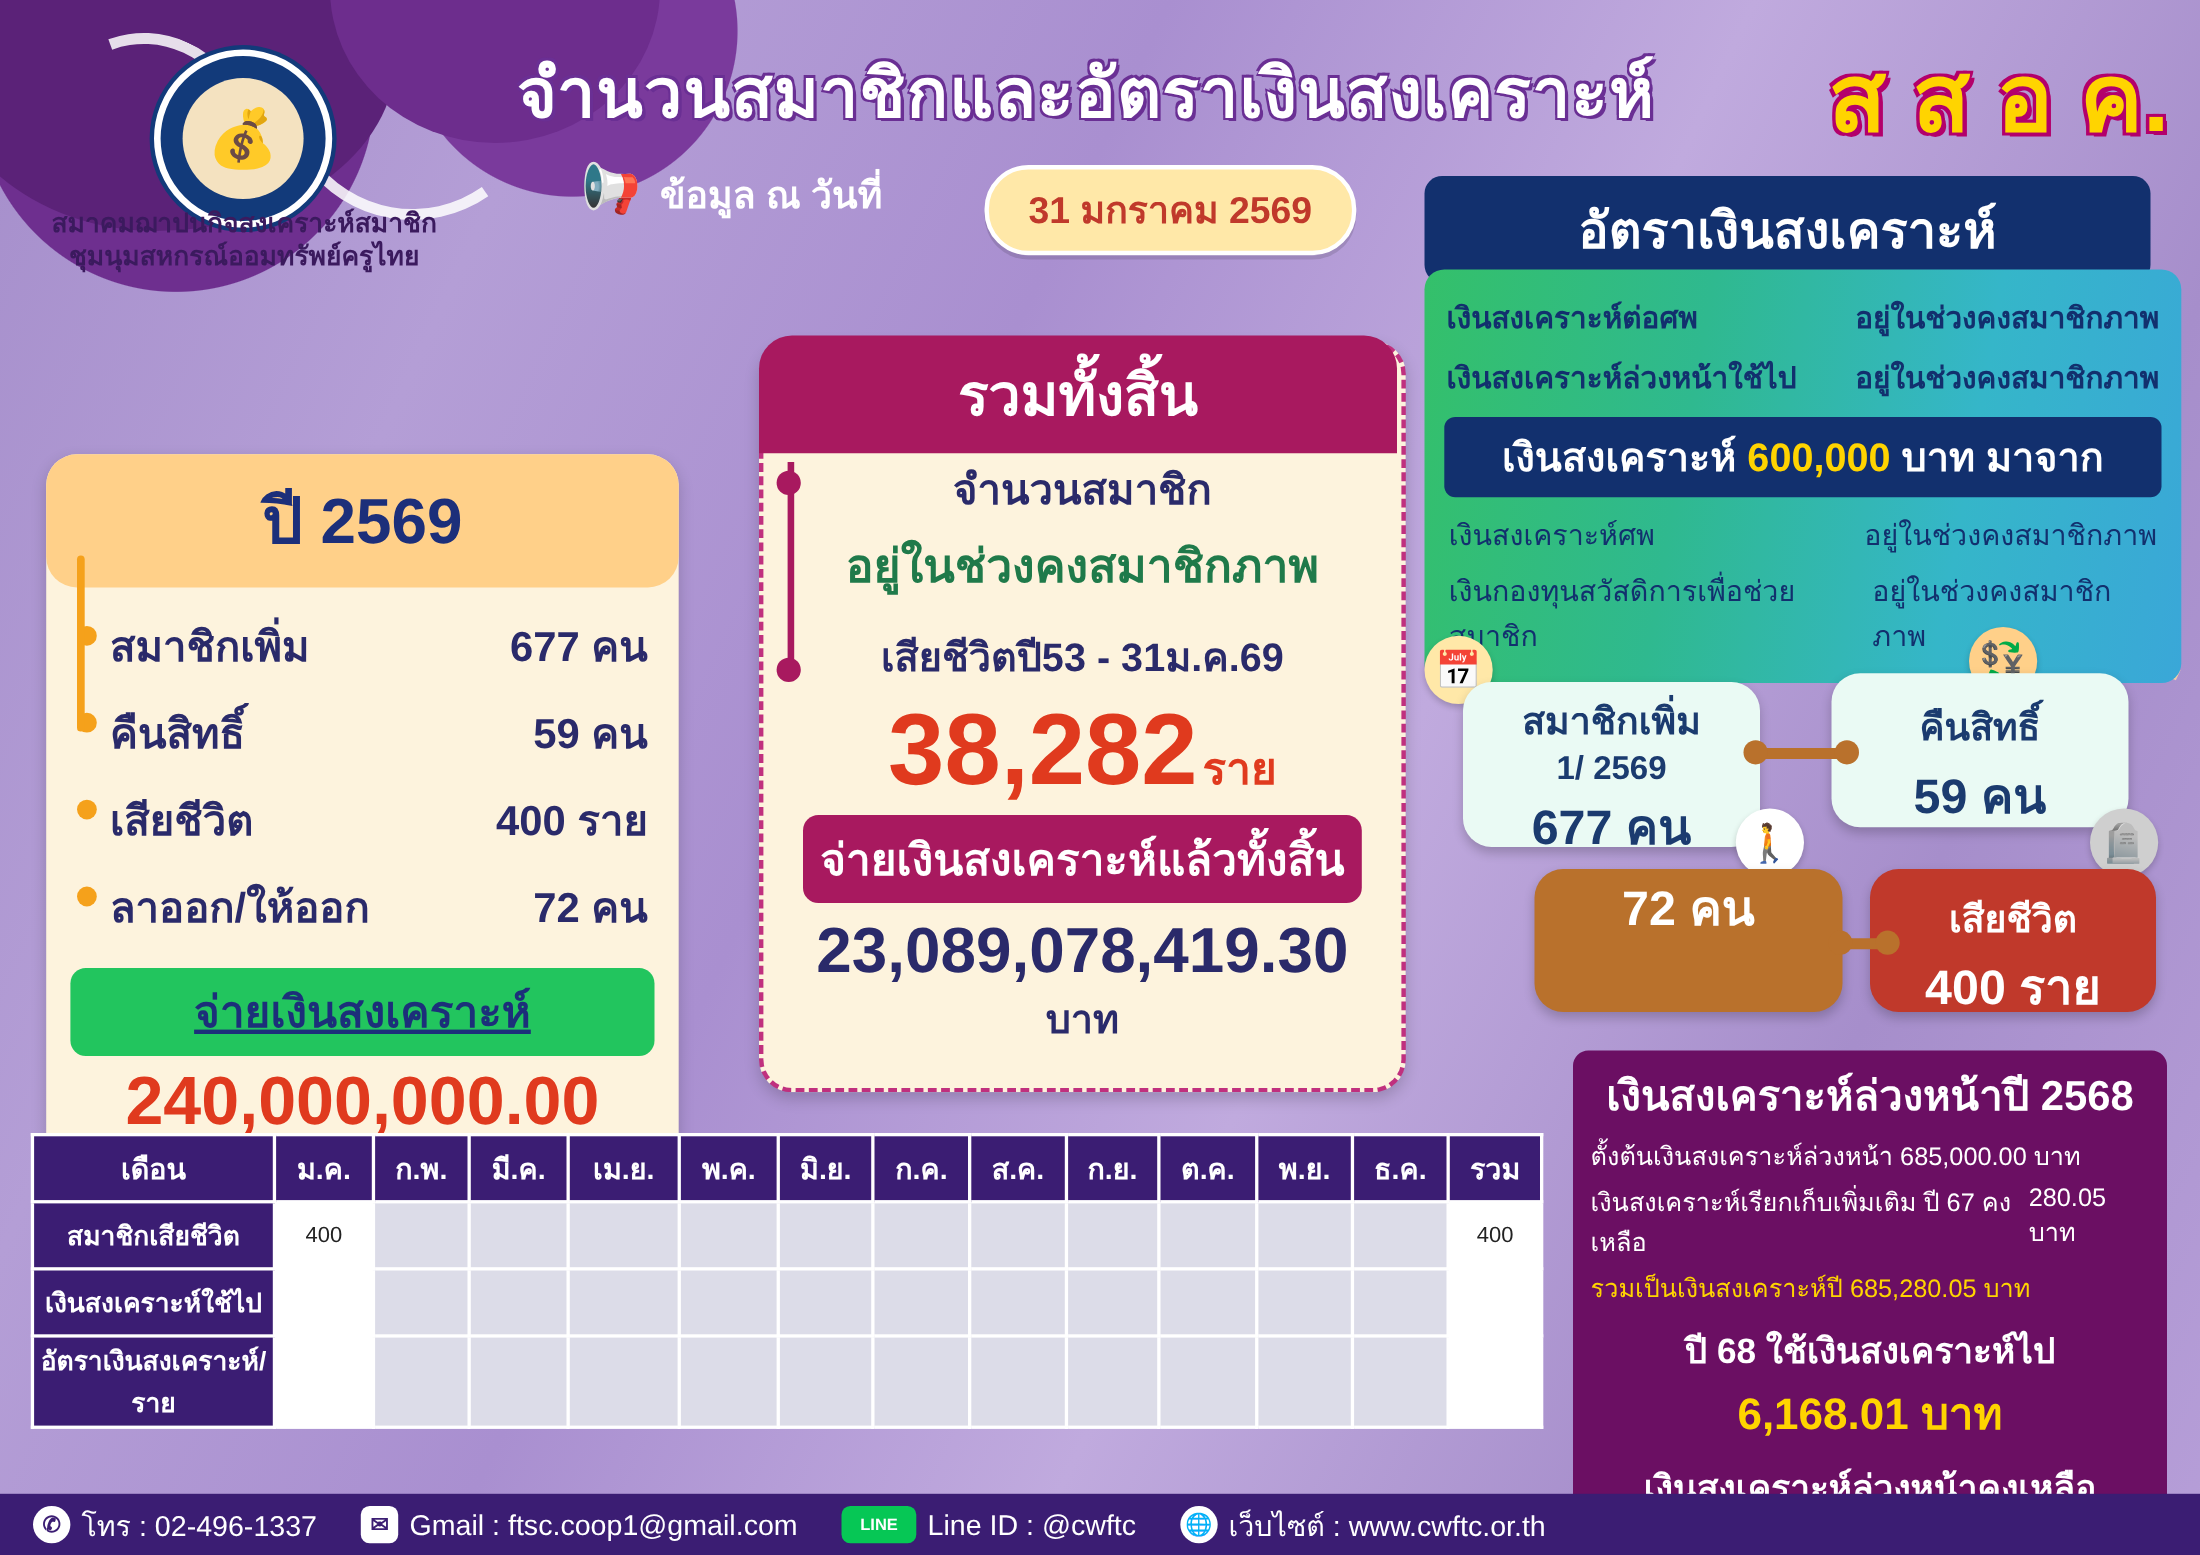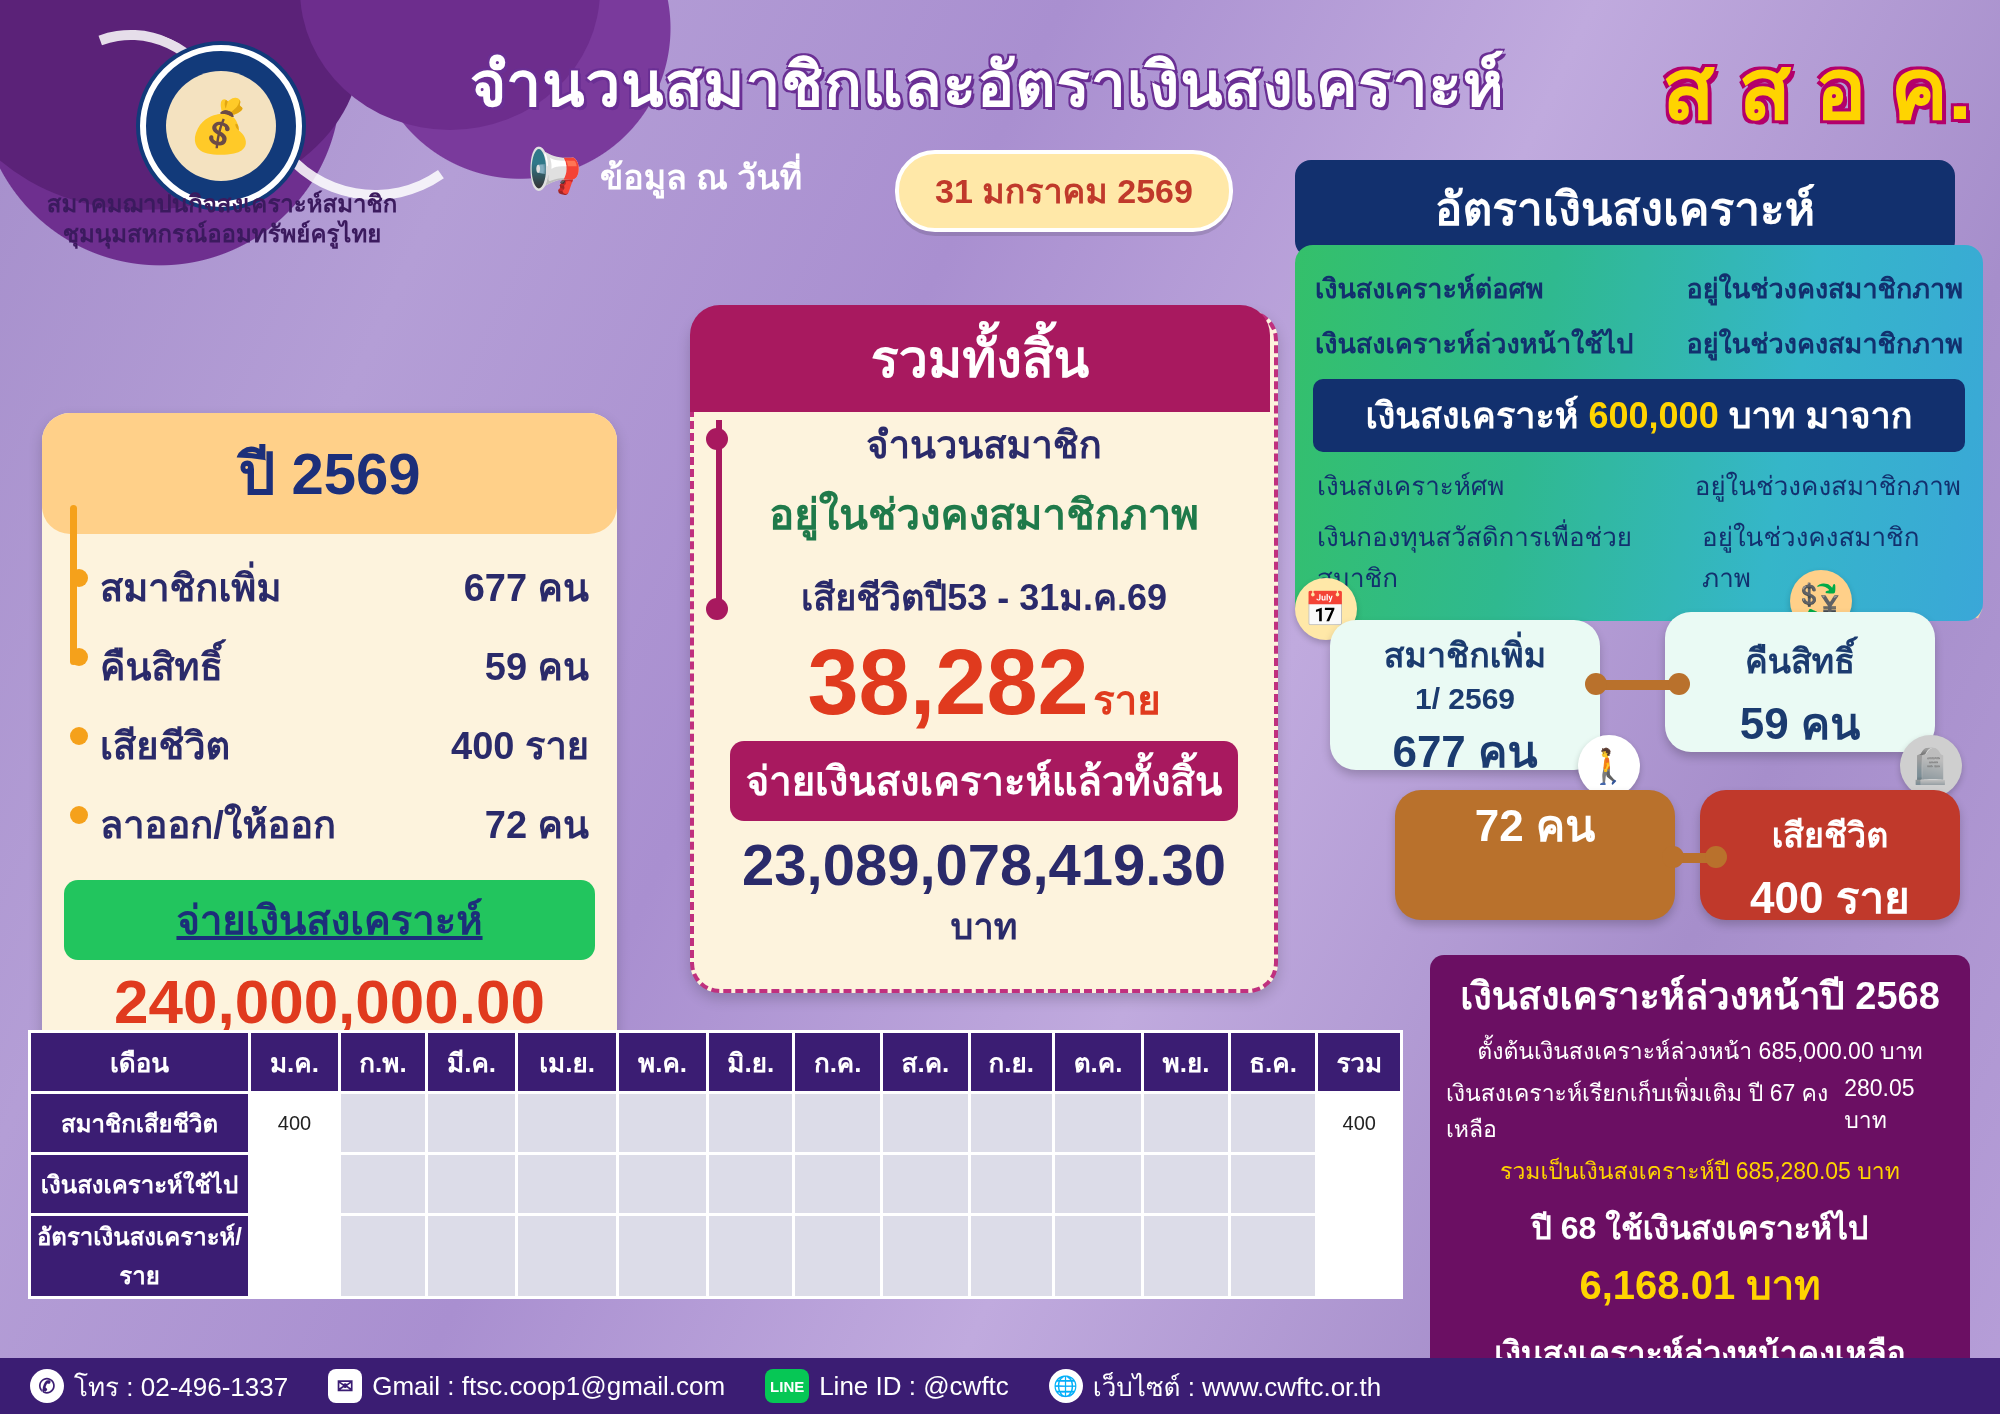--- a/index.html
+++ b/index.html
@@ -92,41 +92,41 @@
   .chip-back{left:1665px;top:612px;width:270px;height:140px;background:#eafaf4;color:#1b3b6f;}
   .chip-res{left:1395px;top:790px;width:280px;height:130px;background:#b9712c;color:#ffffff;}
   .chip-die{left:1700px;top:790px;width:260px;height:130px;background:#c0392b;color:#ffffff;}
   .ico-badge{position:absolute;width:62px;height:62px;border-radius:50%;background:#ffe8a8;display:flex;align-items:center;justify-content:center;font-size:34px;box-shadow:0 3px 6px rgba(0,0,0,.2);}
   .conn{position:absolute;height:10px;background:#b9712c;border-radius:6px;}
   .conn-dot{position:absolute;width:22px;height:22px;border-radius:50%;background:#b9712c;}
 
   
   .adv{position:absolute;left:1430px;top:955px;width:540px;height:455px;background:#6b0f63;border-radius:14px;}
   .adv-head{text-align:center;color:#ffffff;font-size:38px;font-weight:bold;padding:10px 0 4px 0;}
-  .adv-line{display:flex;justify-content:center;color:#ffffff;font-size:23px;padding:3px 16px;}
+  .adv-line{display:flex;justify-content:flex-start;color:#ffffff;font-size:23px;padding:3px 16px;}
   .adv-line.hl{color:#ffd400;}
   .adv-mid{text-align:center;color:#ffffff;font-size:32px;font-weight:bold;padding-top:10px;}
   .adv-big{text-align:center;color:#ffd400;font-size:40px;font-weight:bold;}
   .adv-big2{text-align:center;color:#ffd400;font-size:62px;font-weight:bold;}
 
   
   .tbl{position:absolute;left:28px;top:1030px;width:1375px;border-collapse:collapse;}
   .tbl th,.tbl td{border:3px solid #ffffff;height:56px;text-align:center;font-size:20px;}
   .tbl th{background:#3b1d73;color:#ffffff;font-weight:bold;font-size:26px;}
   .tbl td.rowhead{background:#3b1d73;color:#ffffff;font-weight:bold;text-align:center;font-size:24px;width:215px;}
   .tbl td{background:#d8d8e4;color:#222;}
   .tbl td.empty{background:#dcdce8;}
   .tbl td.val{background:#ffffff;}
 
   
   .footer{position:absolute;left:0;bottom:0;width:2000px;height:56px;background:#3b1d73;display:flex;align-items:center;gap:40px;padding-left:30px;color:#ffffff;font-size:26px;}
   .fitem{display:flex;align-items:center;gap:10px;}
   .ficon{width:34px;height:34px;border-radius:50%;background:#ffffff;color:#3b1d73;display:flex;align-items:center;justify-content:center;font-size:20px;font-weight:bold;}
   .ficon.sq{border-radius:8px;}
-  .ficon.line{border-radius:8px;background:#06c755;color:#fff;font-size:15px;width:44px;}
+  .ficon.line{border-radius:8px;background:#06c755;color:#fff;font-size:15px;width:68px;}
 </style>
 </head>
 <body>
 
 <div class="canvas">
   <div class="blob b1"></div>
   <div class="blob b2"></div>
   <div class="blob b3"></div>
   <div class="blob b4"></div>
   <div class="swirl s1"></div>

